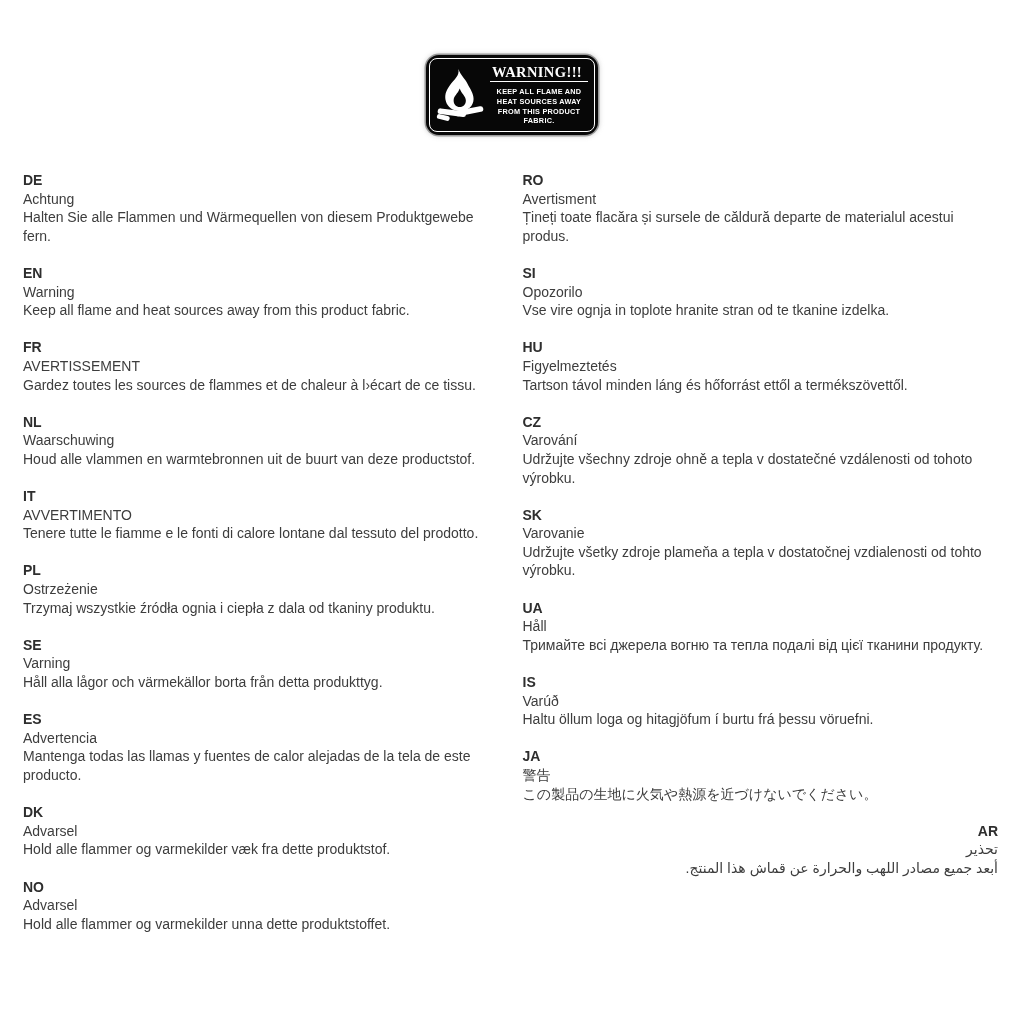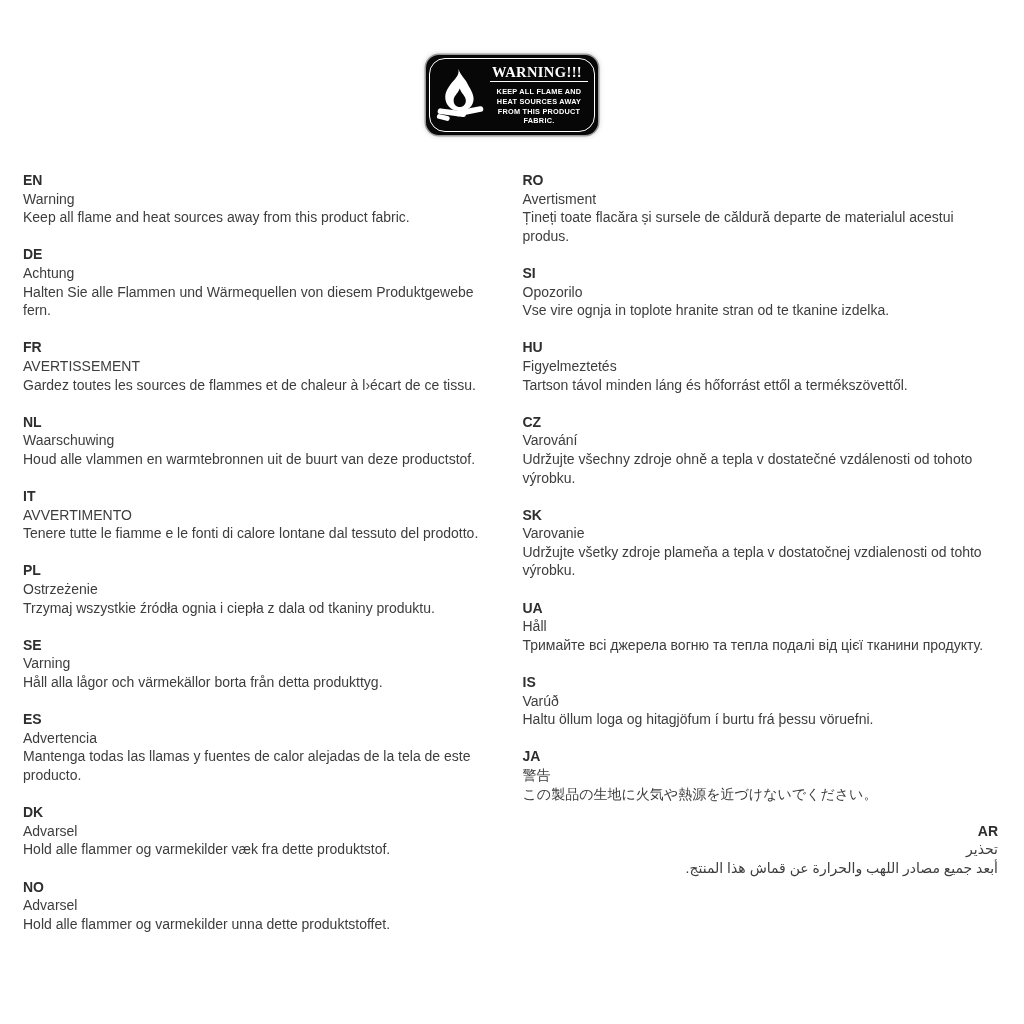--- a/index.html
+++ b/index.html
@@ -27,21 +27,21 @@
     width: 172px;
     height: 80px;
     background: #070707;
     border-radius: 13px;
     box-shadow: 0 0 0 1.5px #9a9a9a, 0 0 4px 2px rgba(150,150,150,.35);
   }
   .badge-inner {
     position: absolute;
     top: 3px; left: 3px; right: 3px; bottom: 3px;
     border: 1.5px solid #ffffff;
-    border-radius: 16px;
+    border-radius: 8px;
     box-sizing: border-box;
     display: flex;
     align-items: center;
     padding: 2px 2px 2px 3px;
   }
   .badge-icon-wrap {
     flex: 0 0 56px;
     display: flex;
     align-items: center;
     justify-content: center;
@@ -123,28 +123,28 @@
           <div class="badge-line">FABRIC.</div>
         </div>
       </div>
     </div>
   </div>
 
   <div class="cols">
 
     <div class="col col-left">
       <div class="sec">
+        <div class="code">DE</div>
+        <div class="title">Achtung</div>
+        <div class="body">Halten Sie alle Flammen und Wärmequellen von diesem Produktgewebe fern.</div>
+      </div>
+      <div class="sec">
         <div class="code">EN</div>
         <div class="title">Warning</div>
         <div class="body">Keep all flame and heat sources away from this product fabric.</div>
-      </div>
-      <div class="sec">
-        <div class="code">DE</div>
-        <div class="title">Achtung</div>
-        <div class="body">Halten Sie alle Flammen und Wärmequellen von diesem Produktgewebe fern.</div>
       </div>
       <div class="sec">
         <div class="code">FR</div>
         <div class="title">AVERTISSEMENT</div>
         <div class="body">Gardez toutes les sources de flammes et de chaleur à l›écart de ce tissu.</div>
       </div>
       <div class="sec">
         <div class="code">NL</div>
         <div class="title">Waarschuwing</div>
         <div class="body">Houd alle vlammen en warmtebronnen uit de buurt van deze productstof.</div>

